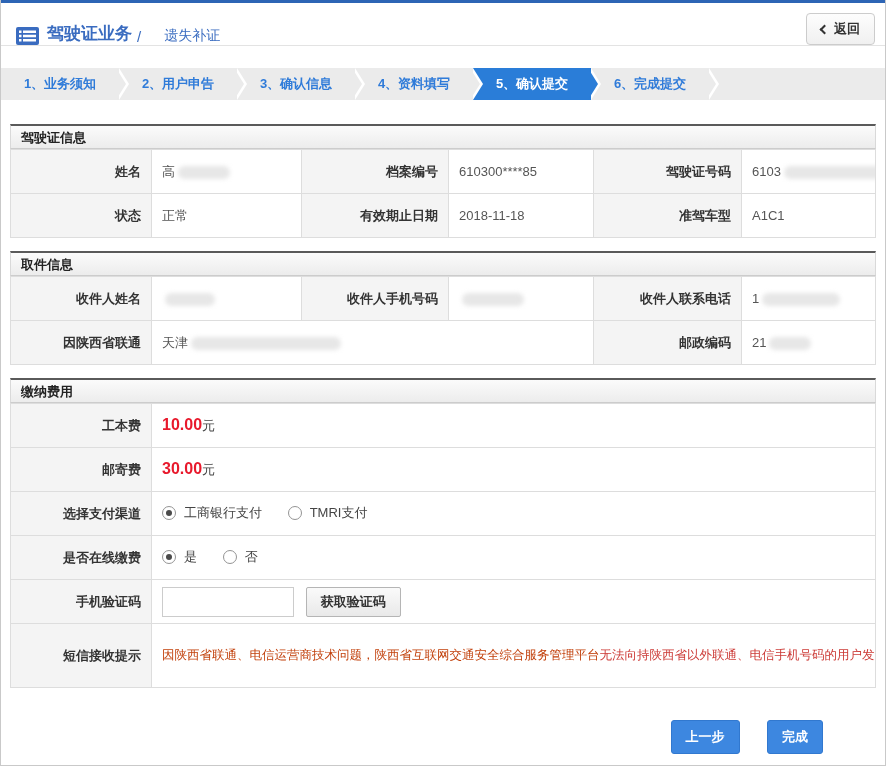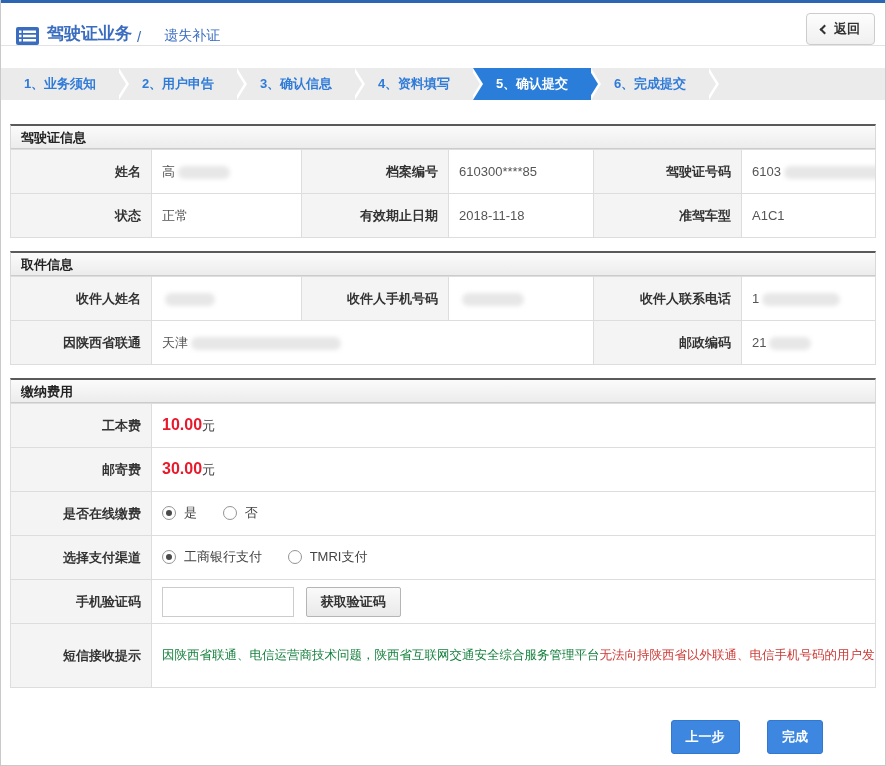--- a/index.html
+++ b/index.html
@@ -51,21 +51,21 @@
   .radio { width: 14px; height: 14px; border-radius: 50%; border: 1px solid #949494; background: #fff; position: relative; display:inline-block; }
   .radio.checked::after { content:''; position:absolute; left:3px; top:3px; width:6px; height:6px; border-radius:50%; background:#4a4a4a; }
   .radio-label { font-size: 13px; color: #444; }
   
   .code-input { width: 132px; height: 30px; border: 1px solid #ccc; padding: 0 6px; font-size: 13px; vertical-align: middle; }
   .code-btn { height: 30px; margin-left: 8px; padding: 0 14px; border: 1px solid #b5b5b5;
     background: linear-gradient(#fafafa, #e9e9e9); font-size: 13px; font-weight: bold; color: #333;
     border-radius: 2px; cursor: pointer; vertical-align: middle; }
   
   .notice { font-size: 12.5px; line-height: 27px; }
-  .notice .n-light { color: #15803d; text-align: center; }
+  .notice .n-light { color: #c2410c; text-align: center; }
   .notice .n-dark { color: #cc3a36; }
   
   .footer { margin-top: 32px; text-align: right; padding-right: 62px; }
   .btn-primary { background: #3d87e0; border: 1px solid #3178cf; color: #fff; font-size: 13px; font-weight: bold;
     border-radius: 3px; padding: 7px 14px; margin-left: 23px; cursor: pointer; }
 </style>
 </head>
 <body>
 
 <div class="page">
@@ -174,42 +174,42 @@
       <tbody>
           <tr>
         <td class="lbl">工本费</td>
         <td class="val"><span class="amount">10.00</span><span class="unit">元</span></td>
       </tr>
       <tr>
         <td class="lbl">邮寄费</td>
         <td class="val"><span class="amount">30.00</span><span class="unit">元</span></td>
       </tr>
       <tr>
+        <td class="lbl">选择支付渠道</td>
+        <td class="val">
+          <span class="radio-group">
+                <span class="radio checked"></span>
+                <span class="radio-label">工商银行支付</span>
+              </span>
+          <span class="radio-group">
+                <span class="radio"></span>
+                <span class="radio-label">TMRI支付</span>
+              </span>
+        </td>
+      </tr>
+      <tr>
         <td class="lbl">是否在线缴费</td>
         <td class="val">
           <span class="radio-group">
                 <span class="radio checked"></span>
                 <span class="radio-label">是</span>
               </span>
           <span class="radio-group">
                 <span class="radio"></span>
                 <span class="radio-label">否</span>
-              </span>
-        </td>
-      </tr>
-      <tr>
-        <td class="lbl">选择支付渠道</td>
-        <td class="val">
-          <span class="radio-group">
-                <span class="radio checked"></span>
-                <span class="radio-label">工商银行支付</span>
-              </span>
-          <span class="radio-group">
-                <span class="radio"></span>
-                <span class="radio-label">TMRI支付</span>
               </span>
         </td>
       </tr>
       <tr>
         <td class="lbl">手机验证码</td>
         <td class="val">
           <input class="code-input" type="text" value="" style="">
           <button class="code-btn">获取验证码</button>
         </td>
       </tr>

